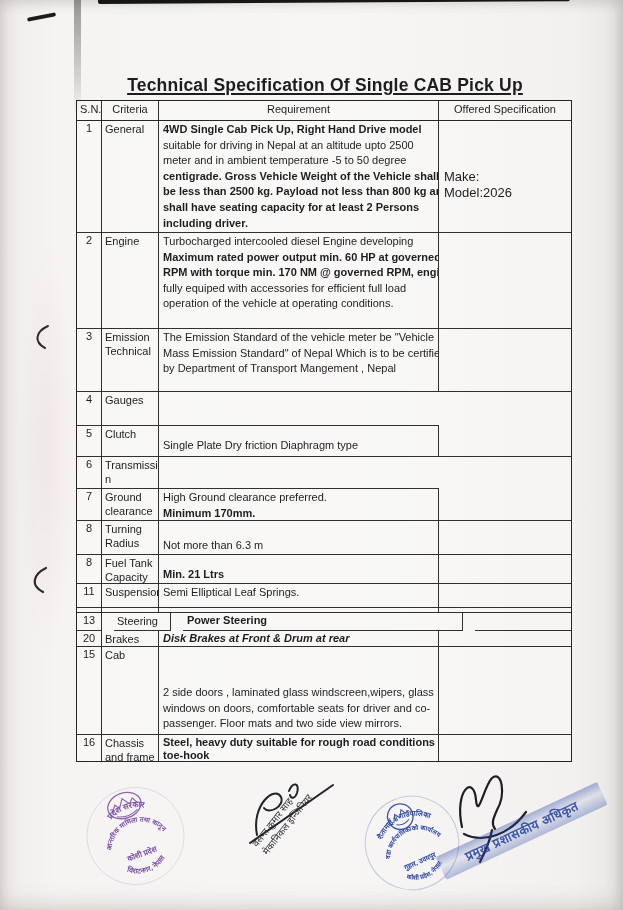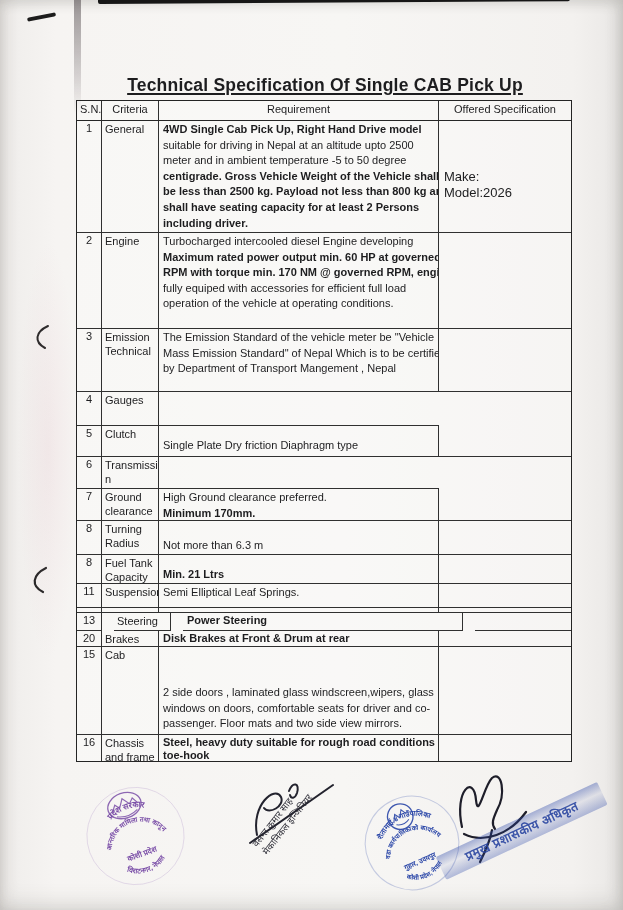--- a/index.html
+++ b/index.html
@@ -234,21 +234,21 @@
             <div class="rline b" style="line-height: 13.5px;">Power Steering</div>
           </div>
           <div class="cell offered"></div>
         </div>
         <div class="trow" style="height: 16px;">
           <div class="cell sn">20</div>
           <div class="cell criteria">
             <div class="cline">Brakes</div>
           </div>
           <div class="cell req">
-            <div class="rline b" style="line-height: 13.5px;">Disk Brakes at Front &amp; Drum at rear</div>
+            <div class="rline b" style="line-height: 13.5px; font-style: italic;">Disk Brakes at Front &amp; Drum at rear</div>
           </div>
           <div class="cell offered"></div>
         </div>
         <div class="trow" style="height: 88px;">
           <div class="cell sn">15</div>
           <div class="cell criteria">
             <div class="cline">Cab</div>
           </div>
           <div class="cell req vbottom">
             <div class="rline">2  side doors ,  laminated glass windscreen,wipers, glass</div>

